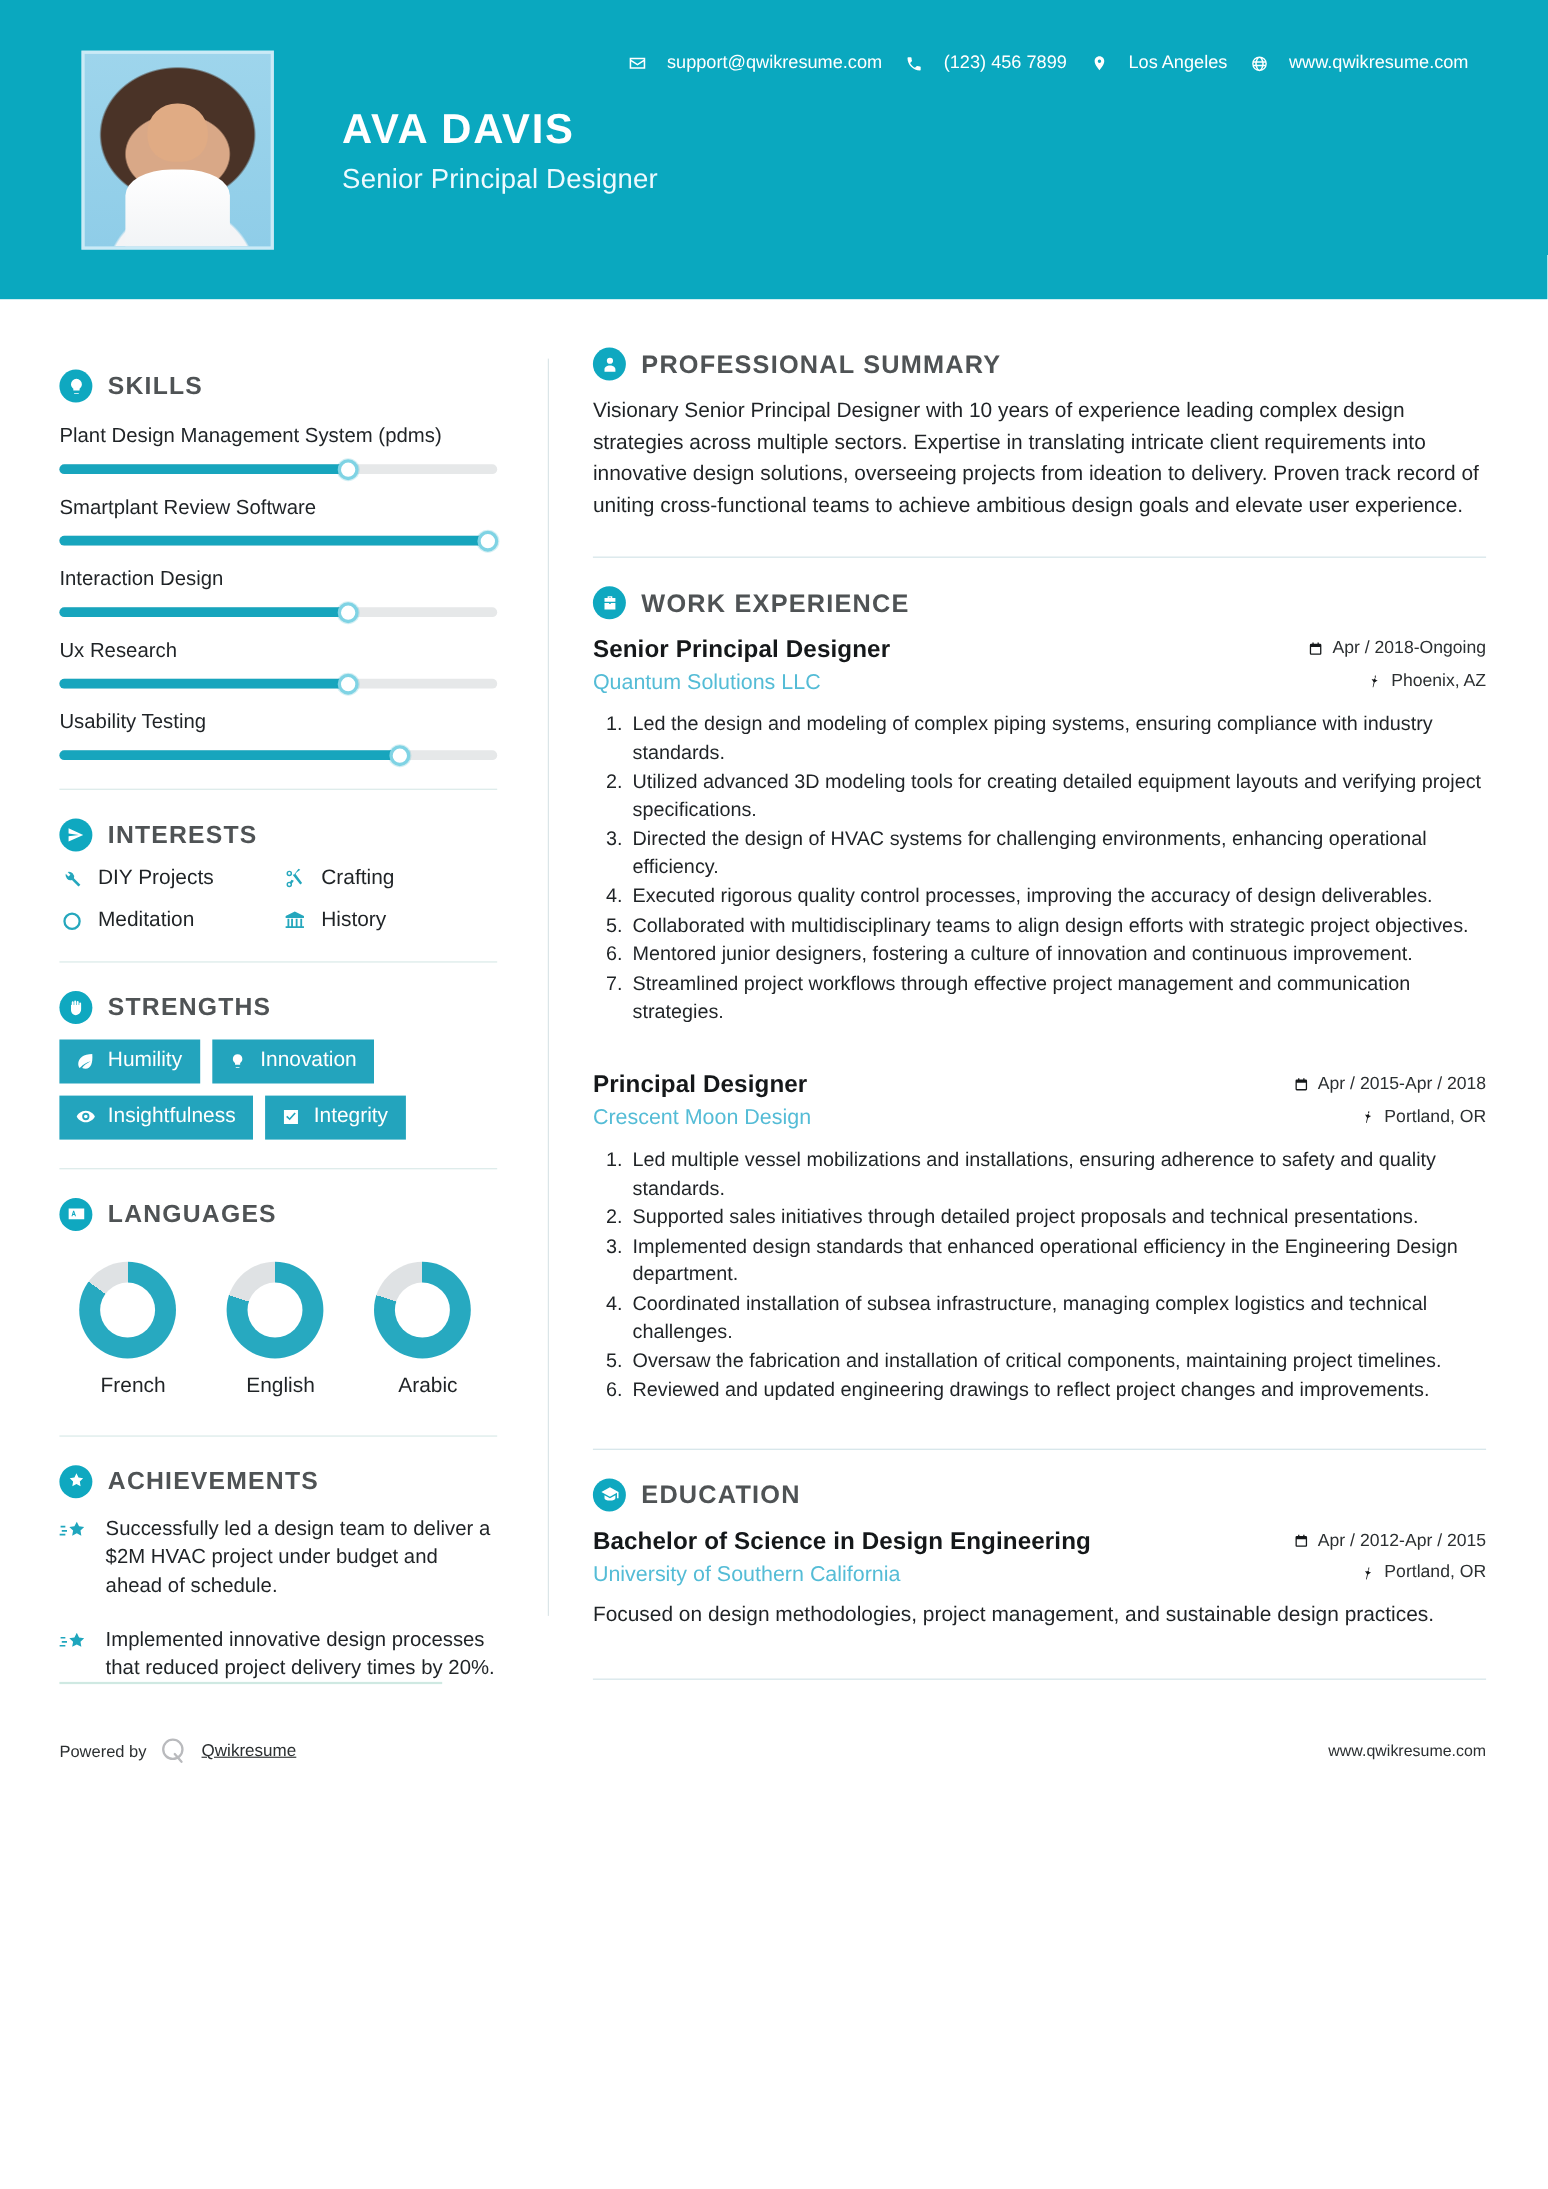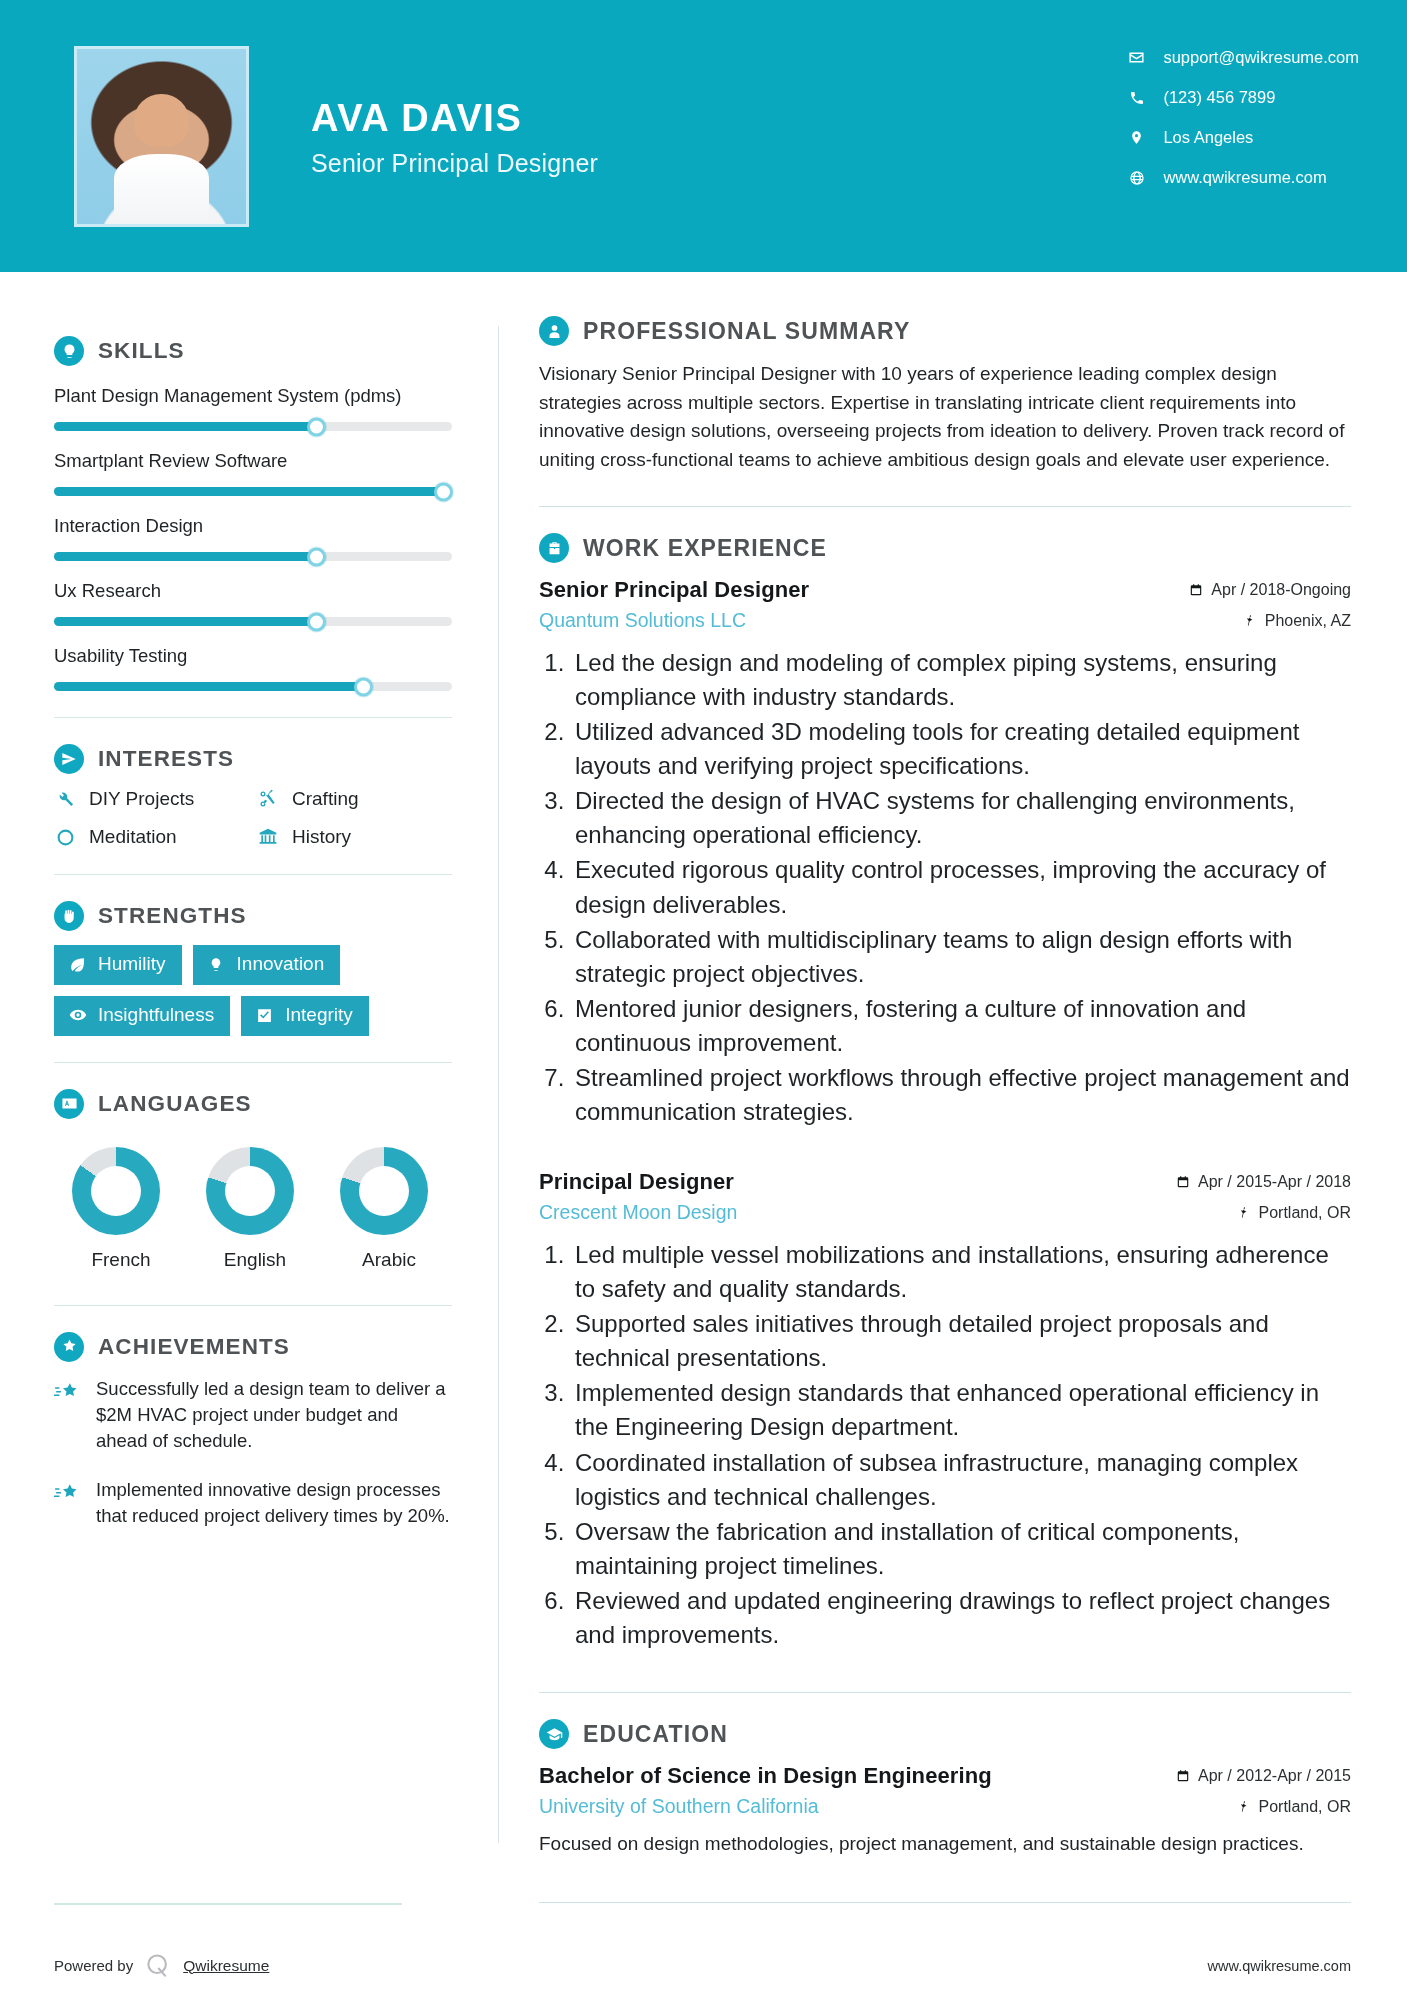--- a/index.html
+++ b/index.html
@@ -72,24 +72,23 @@
   }
   .role {
     margin-top: 10px;
     font-size: 25px;
     font-weight: 400;
     color: #eefaff;
     letter-spacing: 0.2px;
   }
   .contact {
     position: absolute;
-    right: 48px;
+    right: 72px;
     top: 48px;
     display: flex;
-    flex-direction: column;
     gap: 21px;
   }
   .contact-row {
     display: flex;
     align-items: center;
     gap: 18px;
     color: #ffffff;
     font-size: 16.5px;
     white-space: nowrap;
   }
@@ -317,21 +316,21 @@
   }
   .job-company {
     font-size: 19.5px;
     color: #54bcd6;
   }
   .bullets {
     margin: 14px 0 0 0;
     padding-left: 32px;
   }
   .bullets li {
-    font-size: 24px;
+    font-size: 18px;
     line-height: 1.42;
     color: #1f2326;
     margin-bottom: 1px;
     padding-left: 4px;
   }
   .edu-desc {
     font-size: 19px;
     line-height: 1.45;
     color: #1f2326;
     margin-top: 12px;

